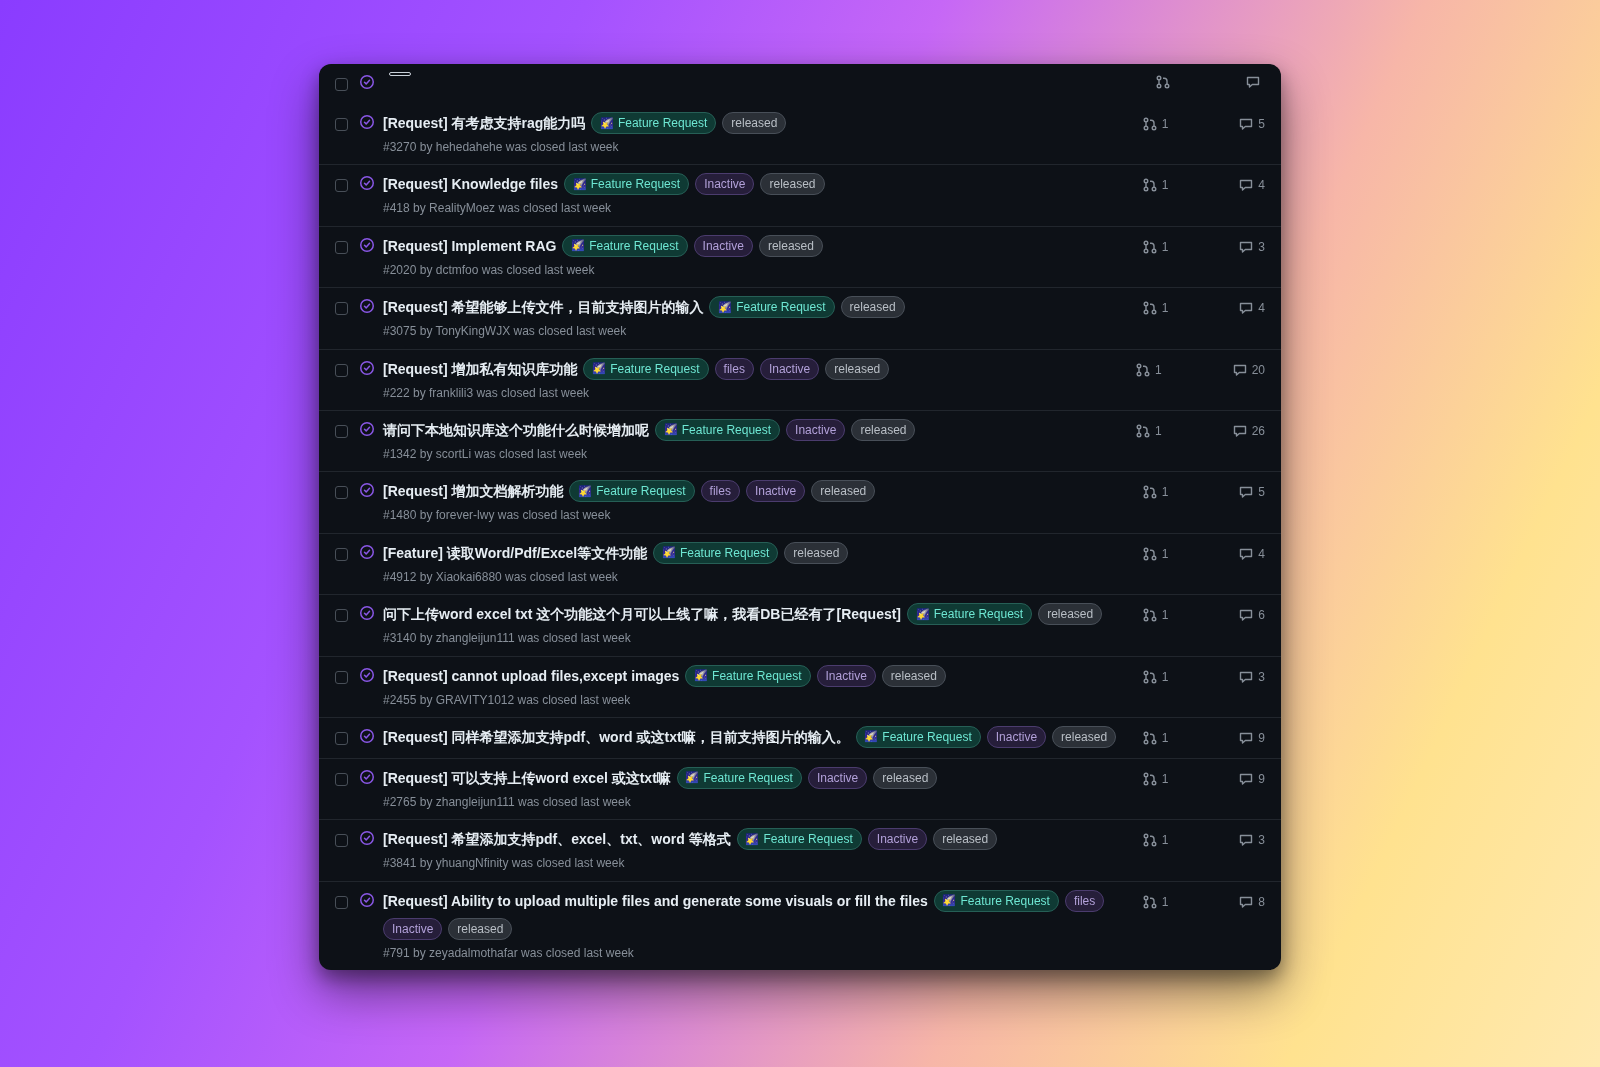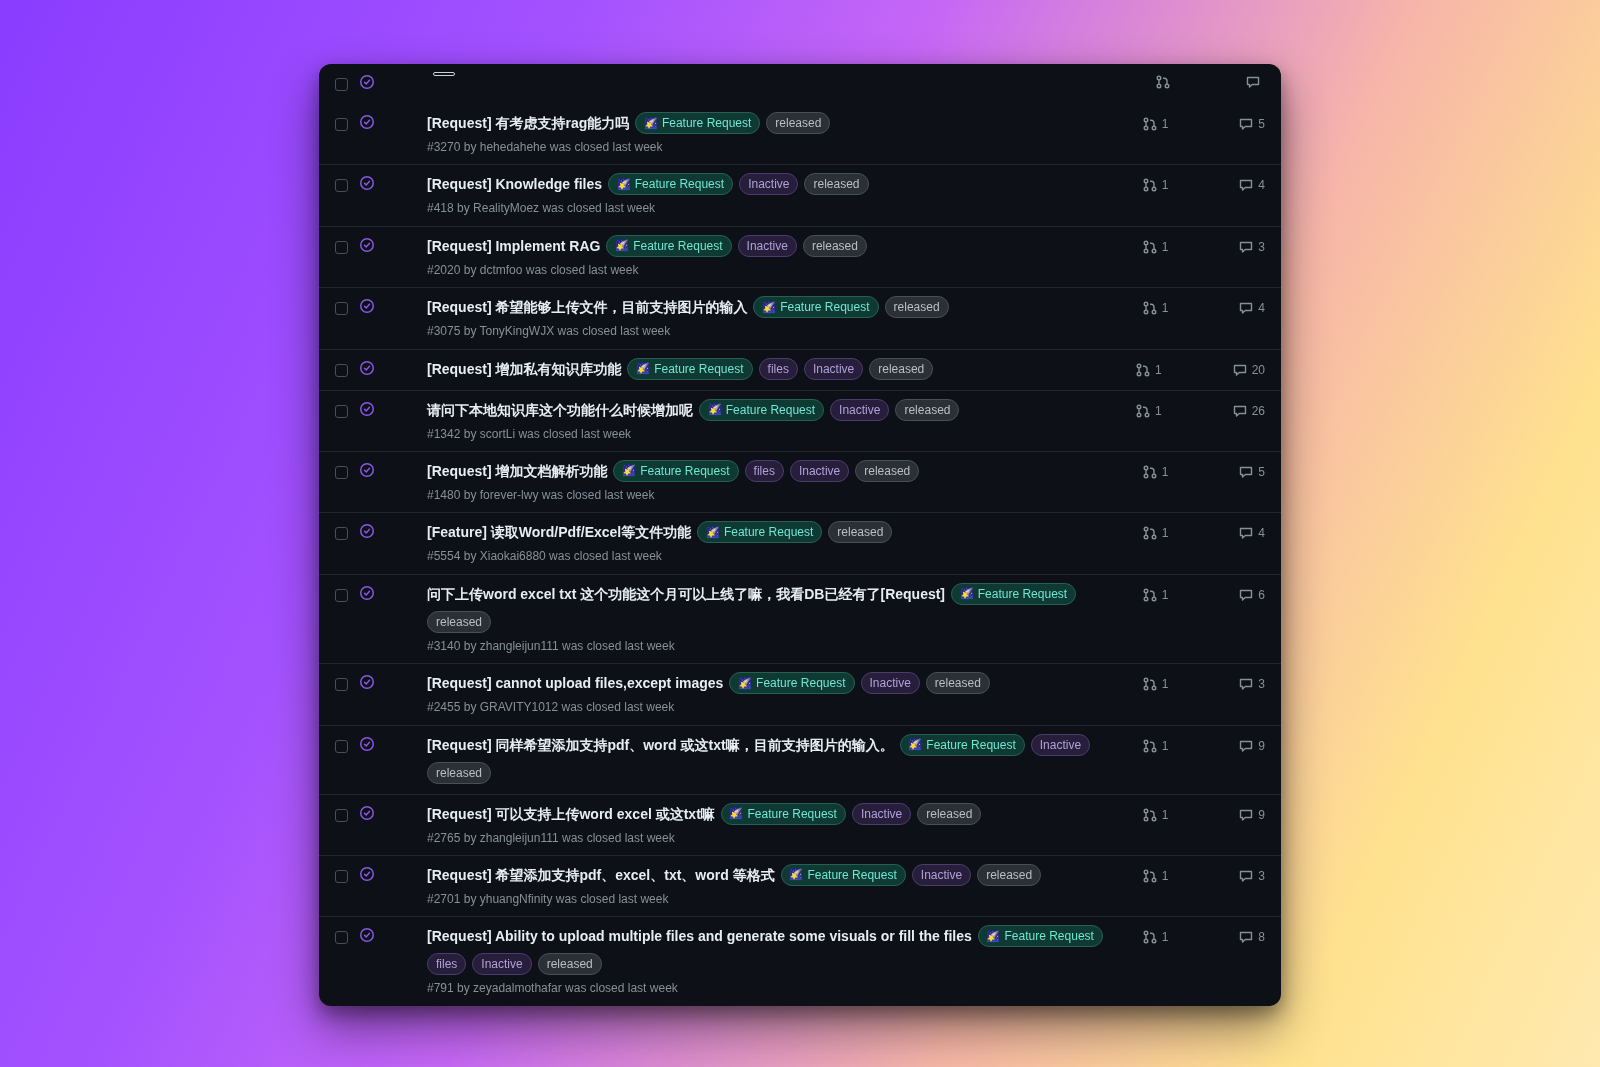--- a/index.html
+++ b/index.html
@@ -68,21 +68,20 @@
     color: #8957e5;
   }
   .status svg { display: block; }
 
   .main {
     flex: 1 1 auto;
     display: flex;
     flex-direction: column;
     gap: 6px;
     min-width: 0;
-    margin-left: 44px;
   }
 
   .titleline {
     display: flex;
     align-items: center;
     flex-wrap: wrap;
     gap: 6px;
   }
   .title {
     color: #e6edf3;
@@ -387,20 +386,21 @@
         </span>
             <span class="label" style="color: rgb(178, 160, 217); background: rgb(38, 30, 58); border-color: rgb(75, 60, 110);">
 
           <span>Inactive</span>
         </span>
             <span class="label" style="color: rgb(185, 191, 198); background: rgb(43, 48, 55); border-color: rgb(72, 79, 88);">
 
           <span>released</span>
         </span>
           </div>
+      <div class="meta">#222 by franklili3 was closed last week</div>
     </div>
     <div class="rhs">
       <span class="counter">
         <svg width="16" height="16" viewBox="0 0 16 16" fill="none">
           <circle cx="4" cy="4" r="1.8" stroke="currentColor" stroke-width="1.4"></circle>
           <circle cx="4" cy="12" r="1.8" stroke="currentColor" stroke-width="1.4"></circle>
           <circle cx="12" cy="12" r="1.8" stroke="currentColor" stroke-width="1.4"></circle>
           <path d="M4 5.8v4.4" stroke="currentColor" stroke-width="1.4"></path>
           <path d="M12 10.2V7c0-1.5-1.2-2.8-2.8-2.8H8" stroke="currentColor" stroke-width="1.4" fill="none"></path>
         </svg>
@@ -530,21 +530,21 @@
 
       <span class="label" style="color: rgb(110, 231, 211); background: rgb(15, 58, 52); border-color: rgb(38, 95, 86);">
           <span class="star">🌠</span>
           <span>Feature Request</span>
         </span>
             <span class="label" style="color: rgb(185, 191, 198); background: rgb(43, 48, 55); border-color: rgb(72, 79, 88);">
 
           <span>released</span>
         </span>
           </div>
-      <div class="meta">#5554 by Xiaokai6880 was closed last week</div>
+      <div class="meta">#4912 by Xiaokai6880 was closed last week</div>
     </div>
     <div class="rhs">
       <span class="counter">
         <svg width="16" height="16" viewBox="0 0 16 16" fill="none">
           <circle cx="4" cy="4" r="1.8" stroke="currentColor" stroke-width="1.4"></circle>
           <circle cx="4" cy="12" r="1.8" stroke="currentColor" stroke-width="1.4"></circle>
           <circle cx="12" cy="12" r="1.8" stroke="currentColor" stroke-width="1.4"></circle>
           <path d="M4 5.8v4.4" stroke="currentColor" stroke-width="1.4"></path>
           <path d="M12 10.2V7c0-1.5-1.2-2.8-2.8-2.8H8" stroke="currentColor" stroke-width="1.4" fill="none"></path>
         </svg>
@@ -765,21 +765,21 @@
         </span>
             <span class="label" style="color: rgb(178, 160, 217); background: rgb(38, 30, 58); border-color: rgb(75, 60, 110);">
 
           <span>Inactive</span>
         </span>
             <span class="label" style="color: rgb(185, 191, 198); background: rgb(43, 48, 55); border-color: rgb(72, 79, 88);">
 
           <span>released</span>
         </span>
           </div>
-      <div class="meta">#2701 by yhuangNfinity was closed last week</div>
+      <div class="meta">#3841 by yhuangNfinity was closed last week</div>
     </div>
     <div class="rhs">
       <span class="counter">
         <svg width="16" height="16" viewBox="0 0 16 16" fill="none">
           <circle cx="4" cy="4" r="1.8" stroke="currentColor" stroke-width="1.4"></circle>
           <circle cx="4" cy="12" r="1.8" stroke="currentColor" stroke-width="1.4"></circle>
           <circle cx="12" cy="12" r="1.8" stroke="currentColor" stroke-width="1.4"></circle>
           <path d="M4 5.8v4.4" stroke="currentColor" stroke-width="1.4"></path>
           <path d="M12 10.2V7c0-1.5-1.2-2.8-2.8-2.8H8" stroke="currentColor" stroke-width="1.4" fill="none"></path>
         </svg>

